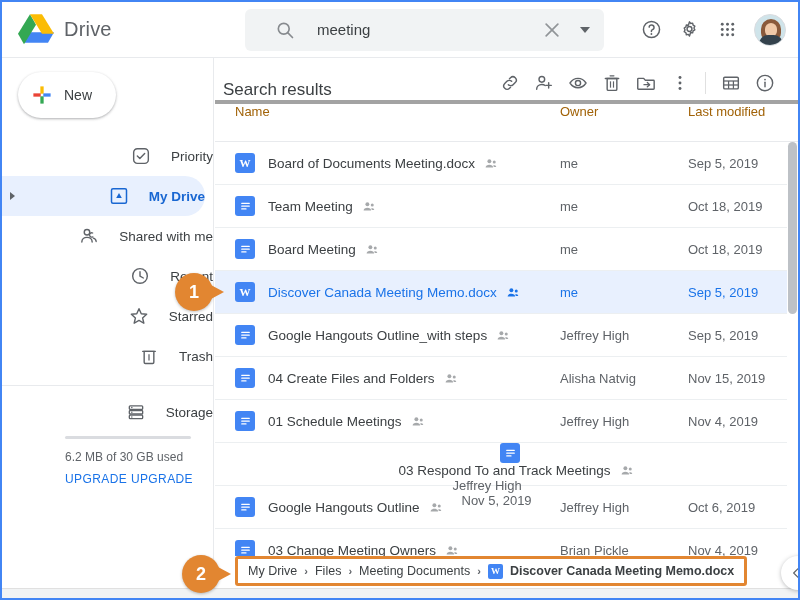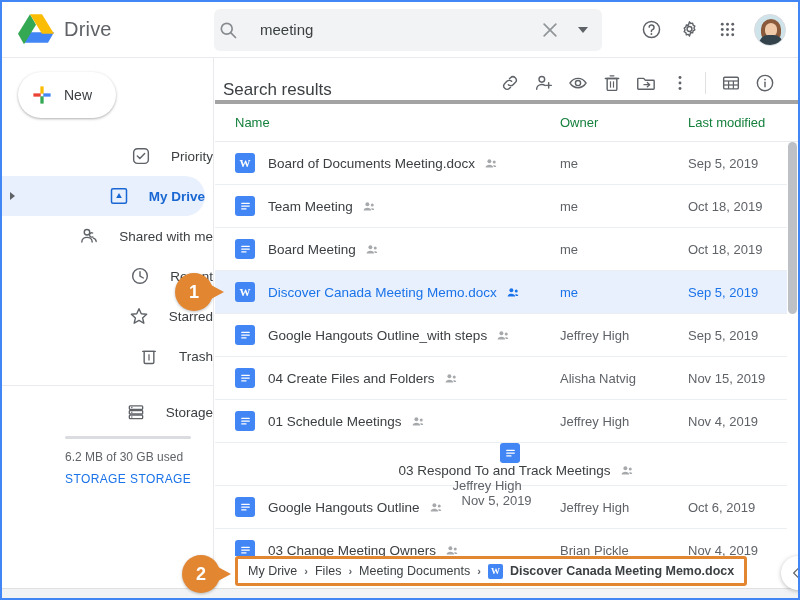--- a/index.html
+++ b/index.html
@@ -40,21 +40,22 @@
   }
 
   .searchwrap {
     flex: 1; display: flex; align-items: center;
     max-width: 390px;
   }
   .searchbox {
     display: flex; align-items: center;
     height: 42px; width: 388px;
     background: #f1f3f4; border-radius: 6px;
-    padding: 0 10px 0 4px;
+    padding: 0 10px 0 30px;
+    margin-left: 31px;
   }
   .search-icon { width: 20px; height: 20px; flex-shrink: 0; opacity: .72; }
   .search-value {
     flex: 1; margin-left: 22px;
     font-size: 15px; color: #3c4043;
   }
   .search-x { width: 20px; height: 20px; opacity: .65; cursor: pointer; }
   .search-caret {
     width: 0; height: 0; margin-left: 18px; margin-right: 4px;
     border-left: 5px solid transparent;
@@ -178,23 +179,23 @@
   .toolbar { display: flex; align-items: center; margin-left: auto; padding-right: 16px; }
   .tbicon {
     width: 34px; height: 34px;
     display: flex; align-items: center; justify-content: center;
     cursor: pointer;
   }
   .tbicon svg { width: 20px; height: 20px; }
   .tb-sep { width: 1px; height: 22px; background: #e0e0e0; margin: 0 8px; }
 
   .col-head {
-    display: flex; align-items: center;
+    display: flex; align-items: flex-start;
     height: 38px; padding-left: 20px;
-    font-size: 13px; color: #15803d;
+    font-size: 13px; color: #a16207;
     border-bottom: 1px solid #e8eaed;
   }
   .c-name { flex: 1; }
   .c-owner { width: 128px; }
   .c-mod { width: 110px; }
 
   .filelist {
     position: relative;
     height: 419px; overflow: hidden;
   }
@@ -481,21 +482,21 @@
           </g>
         </svg>
       </span>
       <span class="nav-label">Storage</span>
     </div>
 
     <div class="storage-bar-wrap">
       <div class="storage-bar"></div>
     </div>
     <div class="storage-used">6.2 MB of 30 GB used</div>
-    <div class="upgrade">STORAGE STORAGE</div>
+    <div class="upgrade">UPGRADE UPGRADE</div>
   </div>
 
   <div class="main">
 
     <div class="results-head">
       <span class="results-title">Search results</span>
 
       <div class="toolbar">
         <div class="tbicon">
           <svg viewBox="0 0 24 24">

